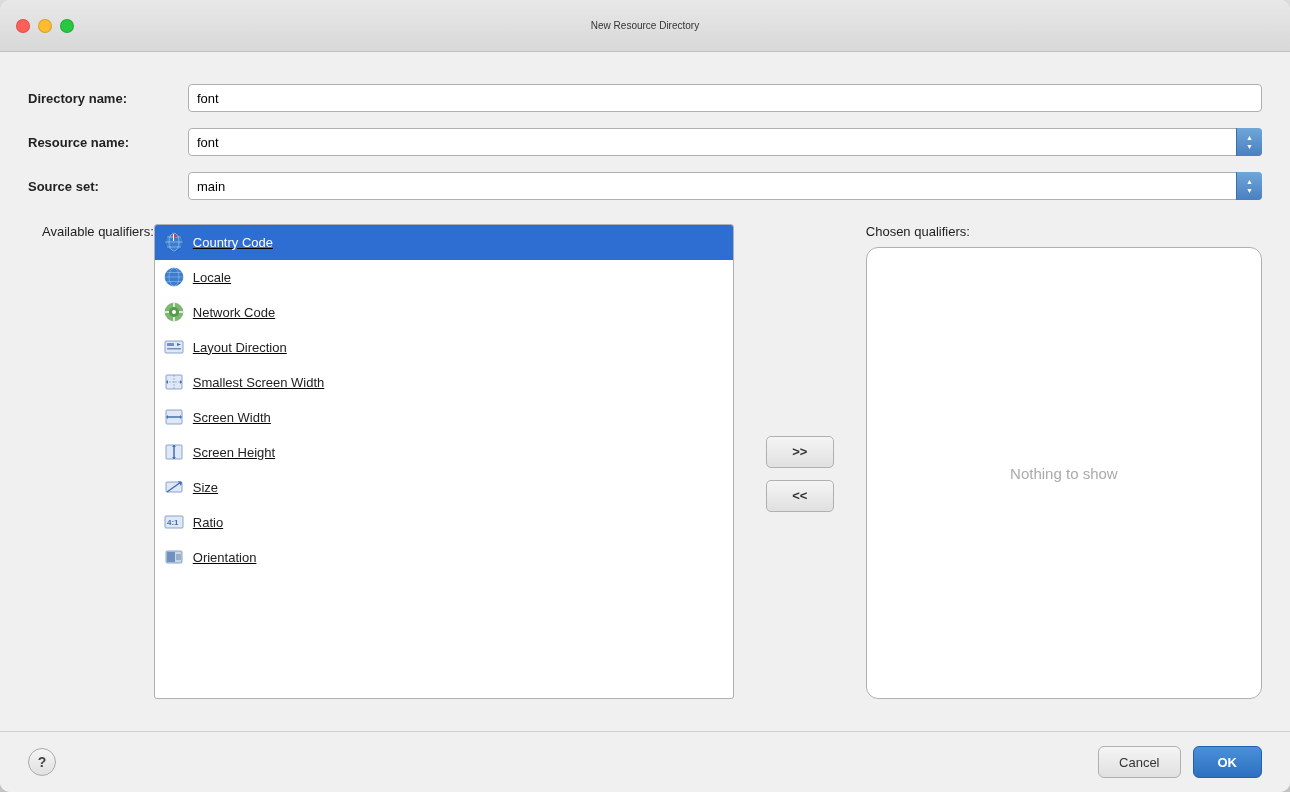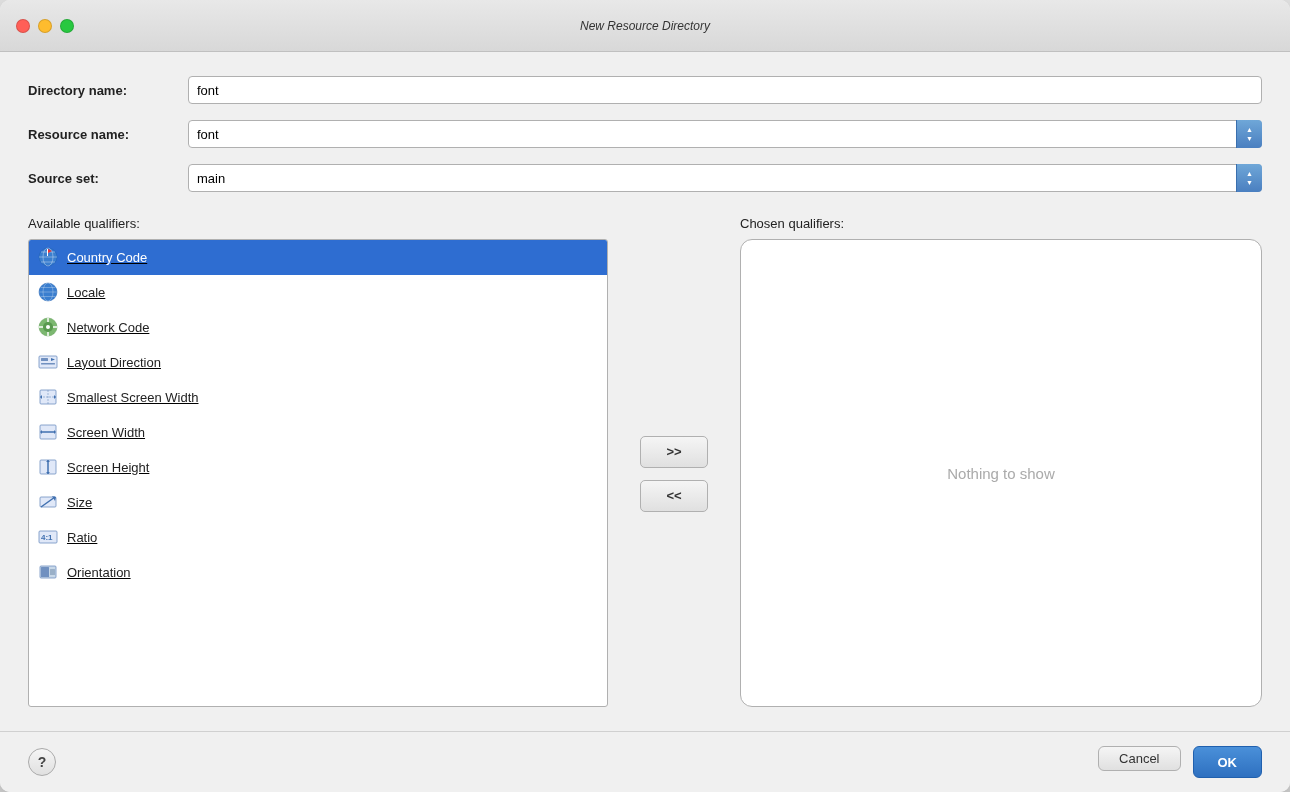--- a/index.html
+++ b/index.html
@@ -53,29 +53,28 @@
       border-radius: 50%;
       border: 1px solid rgba(0,0,0,0.15);
       cursor: pointer;
     }
 
     .traffic-light.close { background: #ff5f57; }
     .traffic-light.minimize { background: #febc2e; }
     .traffic-light.maximize { background: #28c840; }
 
     .title-bar-title {
-      font-size: 12px;
+      font-size: 10px;
       font-weight: 500;
       color: #333;
-      font-style: italic;
     }
 
     
     .content {
-      padding: 24px 28px;
+      padding: 32px 28px;
       flex: 1;
       display: flex;
       flex-direction: column;
       gap: 0;
     }
 
     
     .form-row {
       display: flex;
       align-items: center;
@@ -153,21 +152,21 @@
     
     .qualifiers-section {
       display: flex;
       gap: 16px;
       flex: 1;
       margin-top: 8px;
     }
 
     .qualifier-panel {
       display: flex;
-      flex-direction: column;
+      margin-left: 14px;
     }
 
     .qualifier-label {
       font-size: 13px;
       font-weight: 500;
       color: #222;
       margin-bottom: 8px;
     }
 
     .qualifier-list-container {
@@ -289,21 +288,21 @@
       font-weight: 600;
       color: #444;
     }
 
     .bottom-buttons {
       display: flex;
       gap: 12px;
     }
 
     .cancel-btn {
-      height: 25px;
+      height: 32px;
       padding: 0 20px;
       background: linear-gradient(to bottom, #f5f5f5, #e0e0e0);
       border: 1px solid #b0b0b0;
       border-radius: 6px;
       font-size: 13px;
       color: #333;
       cursor: pointer;
     }
 
     .ok-btn {

